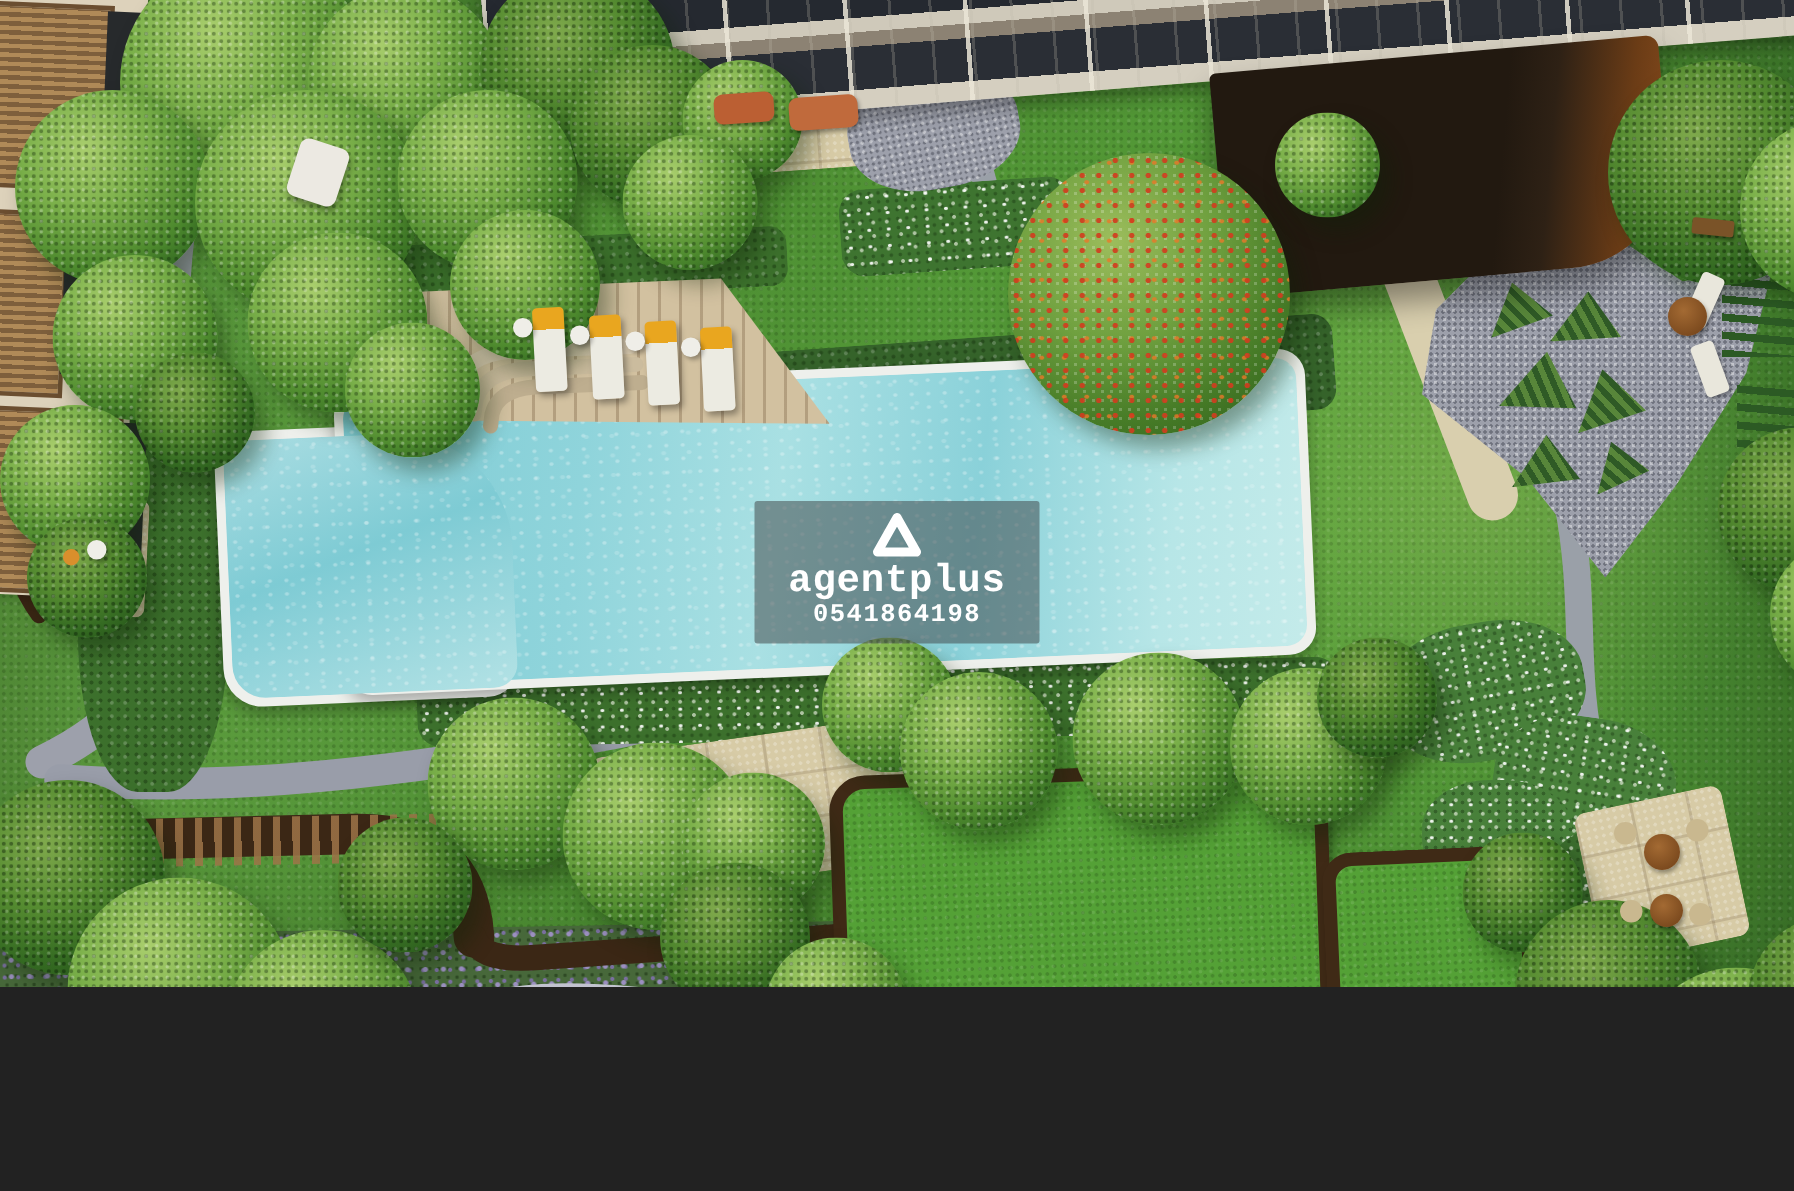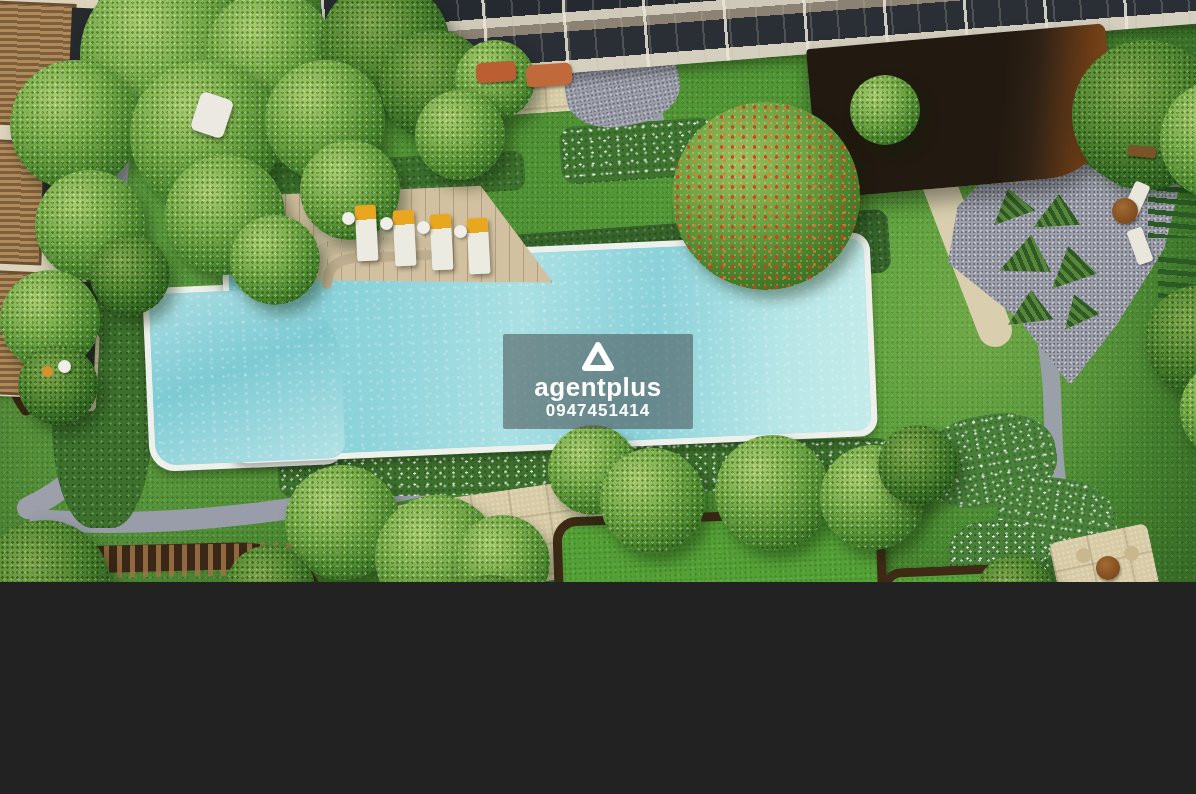--- a/index.html
+++ b/index.html
@@ -1,17 +1,17 @@
 <!DOCTYPE html>
 <html><head>
 <meta charset="utf-8">
 <style>
   html,body{margin:0;padding:0;background:#222;}
-  #stage{position:relative;width:1196px;height:582px;overflow:hidden;
-         font-family:Liberation Sans, sans-serif;
+  #stage{position:relative;width:1196px;height:658px;overflow:hidden;
+         font-family:Liberation Mono, monospace;
          background:linear-gradient(100deg,#63a243,#4f9134 40%,#58a13a 68%,#478631);
          box-shadow:inset 0 0 140px rgba(10,25,5,.35);}
   .abs{position:absolute;}
   
   .veg{background-color:#3c702c;
        background-image:radial-gradient(rgba(255,255,255,.20) 1px,transparent 1.5px),
                         radial-gradient(rgba(15,40,8,.38) 1.1px,transparent 1.6px);
        background-size:9px 9px,6px 6px;}
   .flw{background-image:radial-gradient(rgba(255,255,255,.9) 1px,transparent 1.6px),
                         radial-gradient(rgba(235,240,225,.65) 1px,transparent 1.5px),
@@ -237,16 +237,16 @@
   <div class="abs" style="left:1088px;top:712px;width:66px;height:34px;transform:rotate(-3deg);background:linear-gradient(180deg,#b06c32,#8a4e1f);border-radius:4px;box-shadow:2px 3px 5px rgba(0,0,0,.4);"></div>
   <div class="abs" style="left:1094px;top:750px;width:14px;height:16px;background:#e8e6df;border-radius:3px;"></div>
   <div class="abs" style="left:1114px;top:752px;width:14px;height:16px;background:#e8e6df;border-radius:3px;"></div>
   <div class="abs" style="left:1134px;top:753px;width:14px;height:16px;background:#e8e6df;border-radius:3px;"></div>
 
   <div id="watermark" class="abs" style="left:503px;top:334px;width:190px;height:95px;">
     <svg width="34" height="30" viewBox="0 0 34 30" style="margin-bottom:2px;">
       <path d="M 17,3 L 30,26 L 4,26 Z" fill="none" stroke="#ffffff" stroke-width="6" stroke-linejoin="round"></path>
     </svg>
     <div id="wm-brand">agentplus</div>
-    <div id="wm-phone">0947451414</div>
+    <div id="wm-phone">0541864198</div>
   </div>
 
 </div>
 
 </body></html>

